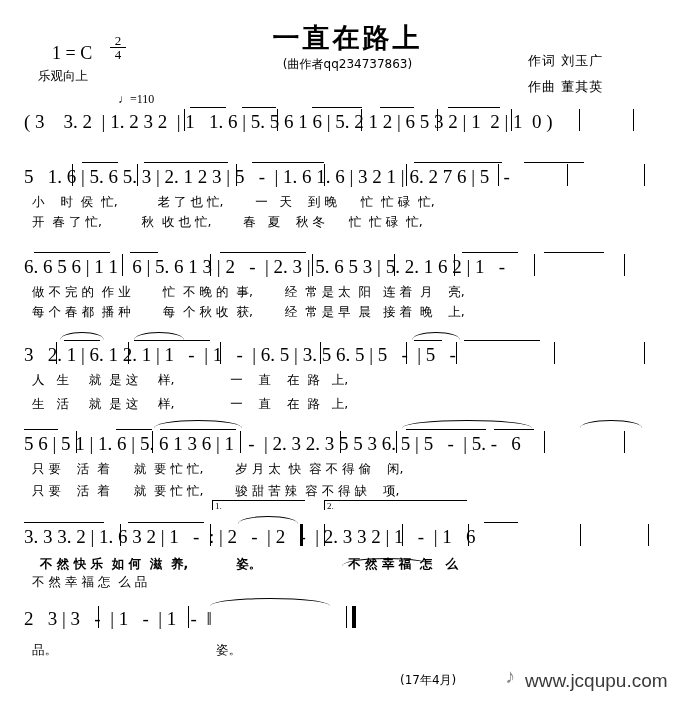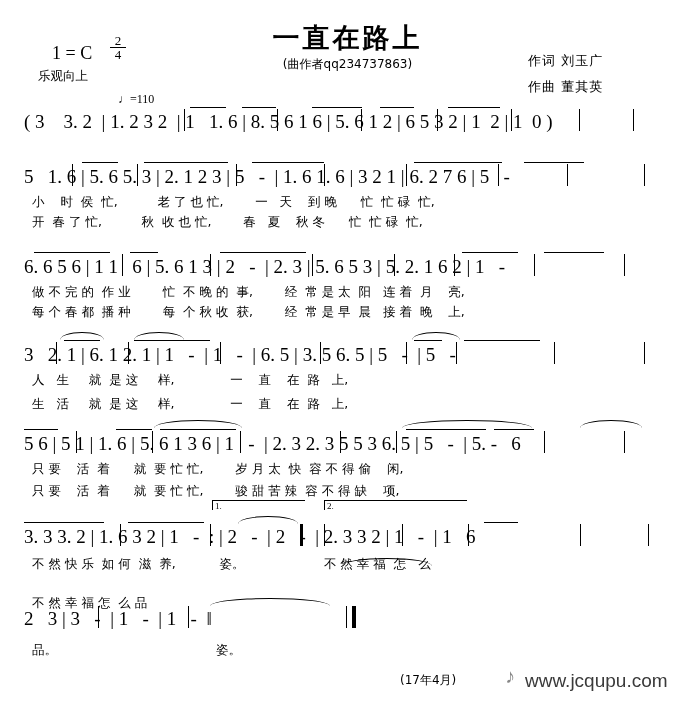--- a/index.html
+++ b/index.html
@@ -135,21 +135,21 @@
   <div class="abs credit" style="top:52px; left:528px;">作词 刘玉广</div>
   <div class="abs credit" style="top:78px; left:528px;">作曲 董其英</div>
 
   <div class="abs" style="top:103px; left:24px; width:650px; height:42px;">
 
     <div class="abs beam" style="top:4px; left:166px; width:36px;"></div>
     <div class="abs beam" style="top:4px; left:218px; width:34px;"></div>
     <div class="abs beam" style="top:4px; left:288px; width:50px;"></div>
     <div class="abs beam" style="top:4px; left:356px; width:34px;"></div>
     <div class="abs beam" style="top:4px; left:424px; width:52px;"></div>
-    <div class="abs notes" style="top:8px; left:0px;">( 3    3. 2  | 1. 2 3 2  | 1   1. 6 | 8. 5 6 1 6 | 5. 6 1 2 | 6 5 3 2 | 1  2 | 1  0 )</div>
+    <div class="abs notes" style="top:8px; left:0px;">( 3    3. 2  | 1. 2 3 2  | 1   1. 6 | 5. 5 6 1 6 | 5. 2 1 2 | 6 5 3 2 | 1  2 | 1  0 )</div>
     <div class="abs bar" style="top:6px; left:160px; height:22px;"></div>
     <div class="abs bar" style="top:6px; left:253px; height:22px;"></div>
     <div class="abs bar" style="top:6px; left:337px; height:22px;"></div>
     <div class="abs bar" style="top:6px; left:413px; height:22px;"></div>
     <div class="abs bar" style="top:6px; left:487px; height:22px;"></div>
     <div class="abs bar" style="top:6px; left:555px; height:22px;"></div>
     <div class="abs bar" style="top:6px; left:609px; height:22px;"></div>
   </div>
 
   <div class="abs" style="top:158px; left:24px; width:650px; height:72px;">
@@ -241,22 +241,22 @@
     <div class="abs beam" style="top:10px; left:460px; width:34px;"></div>
     <div class="abs notes" style="top:14px; left:0px;">3. 3 3. 2 | 1. 6 3 2 | 1   -  : | 2   -  | 2   -  | 2. 3 3 2 | 1   -  | 1   6</div>
     <div class="abs bar" style="top:12px; left:96px; height:22px;"></div>
     <div class="abs bar" style="top:12px; left:186px; height:22px;"></div>
     <div class="abs dbar" style="top:12px; left:276px; height:22px; width:3px;"></div>
     <div class="abs bar" style="top:12px; left:300px; height:22px;"></div>
     <div class="abs bar" style="top:12px; left:378px; height:22px;"></div>
     <div class="abs bar" style="top:12px; left:444px; height:22px;"></div>
     <div class="abs bar" style="top:12px; left:556px; height:22px;"></div>
     <div class="abs bar" style="top:12px; left:624px; height:22px;"></div>
-    <div class="abs lyric" style="top:44px; left:8px;">不 然 快 乐  如 何  滋  养,           姿。                    不 然 幸 福  怎   么</div>
-    <div class="abs lyric" style="top:83px; left:8px;">不 然 幸 福 怎  么 品</div>
+    <div class="abs lyric" style="top:44px; left:16px;font-weight:bold;">不 然 快 乐  如 何  滋  养,           姿。                    不 然 幸 福  怎   么</div>
+    <div class="abs lyric" style="top:62px; left:8px;">不 然 幸 福 怎  么 品</div>
   </div>
 
   <div class="abs" style="top:600px; left:24px; width:650px; height:70px;">
     <div class="abs slur" style="top:-2px; left:186px; width:120px;"></div>
     <div class="abs notes" style="top:8px; left:0px;">2   3 | 3   -  | 1   -  | 1   -  ‖</div>
     <div class="abs bar" style="top:6px; left:74px; height:22px;"></div>
     <div class="abs bar" style="top:6px; left:164px; height:22px;"></div>
     <div class="abs dbar" style="top:6px; left:322px; height:22px; width:1px;"></div>
     <div class="abs dbar" style="top:6px; left:328px; height:22px; width:4px;"></div>
     <div class="abs lyric" style="top:42px; left:8px;">品。                                        姿。</div>

